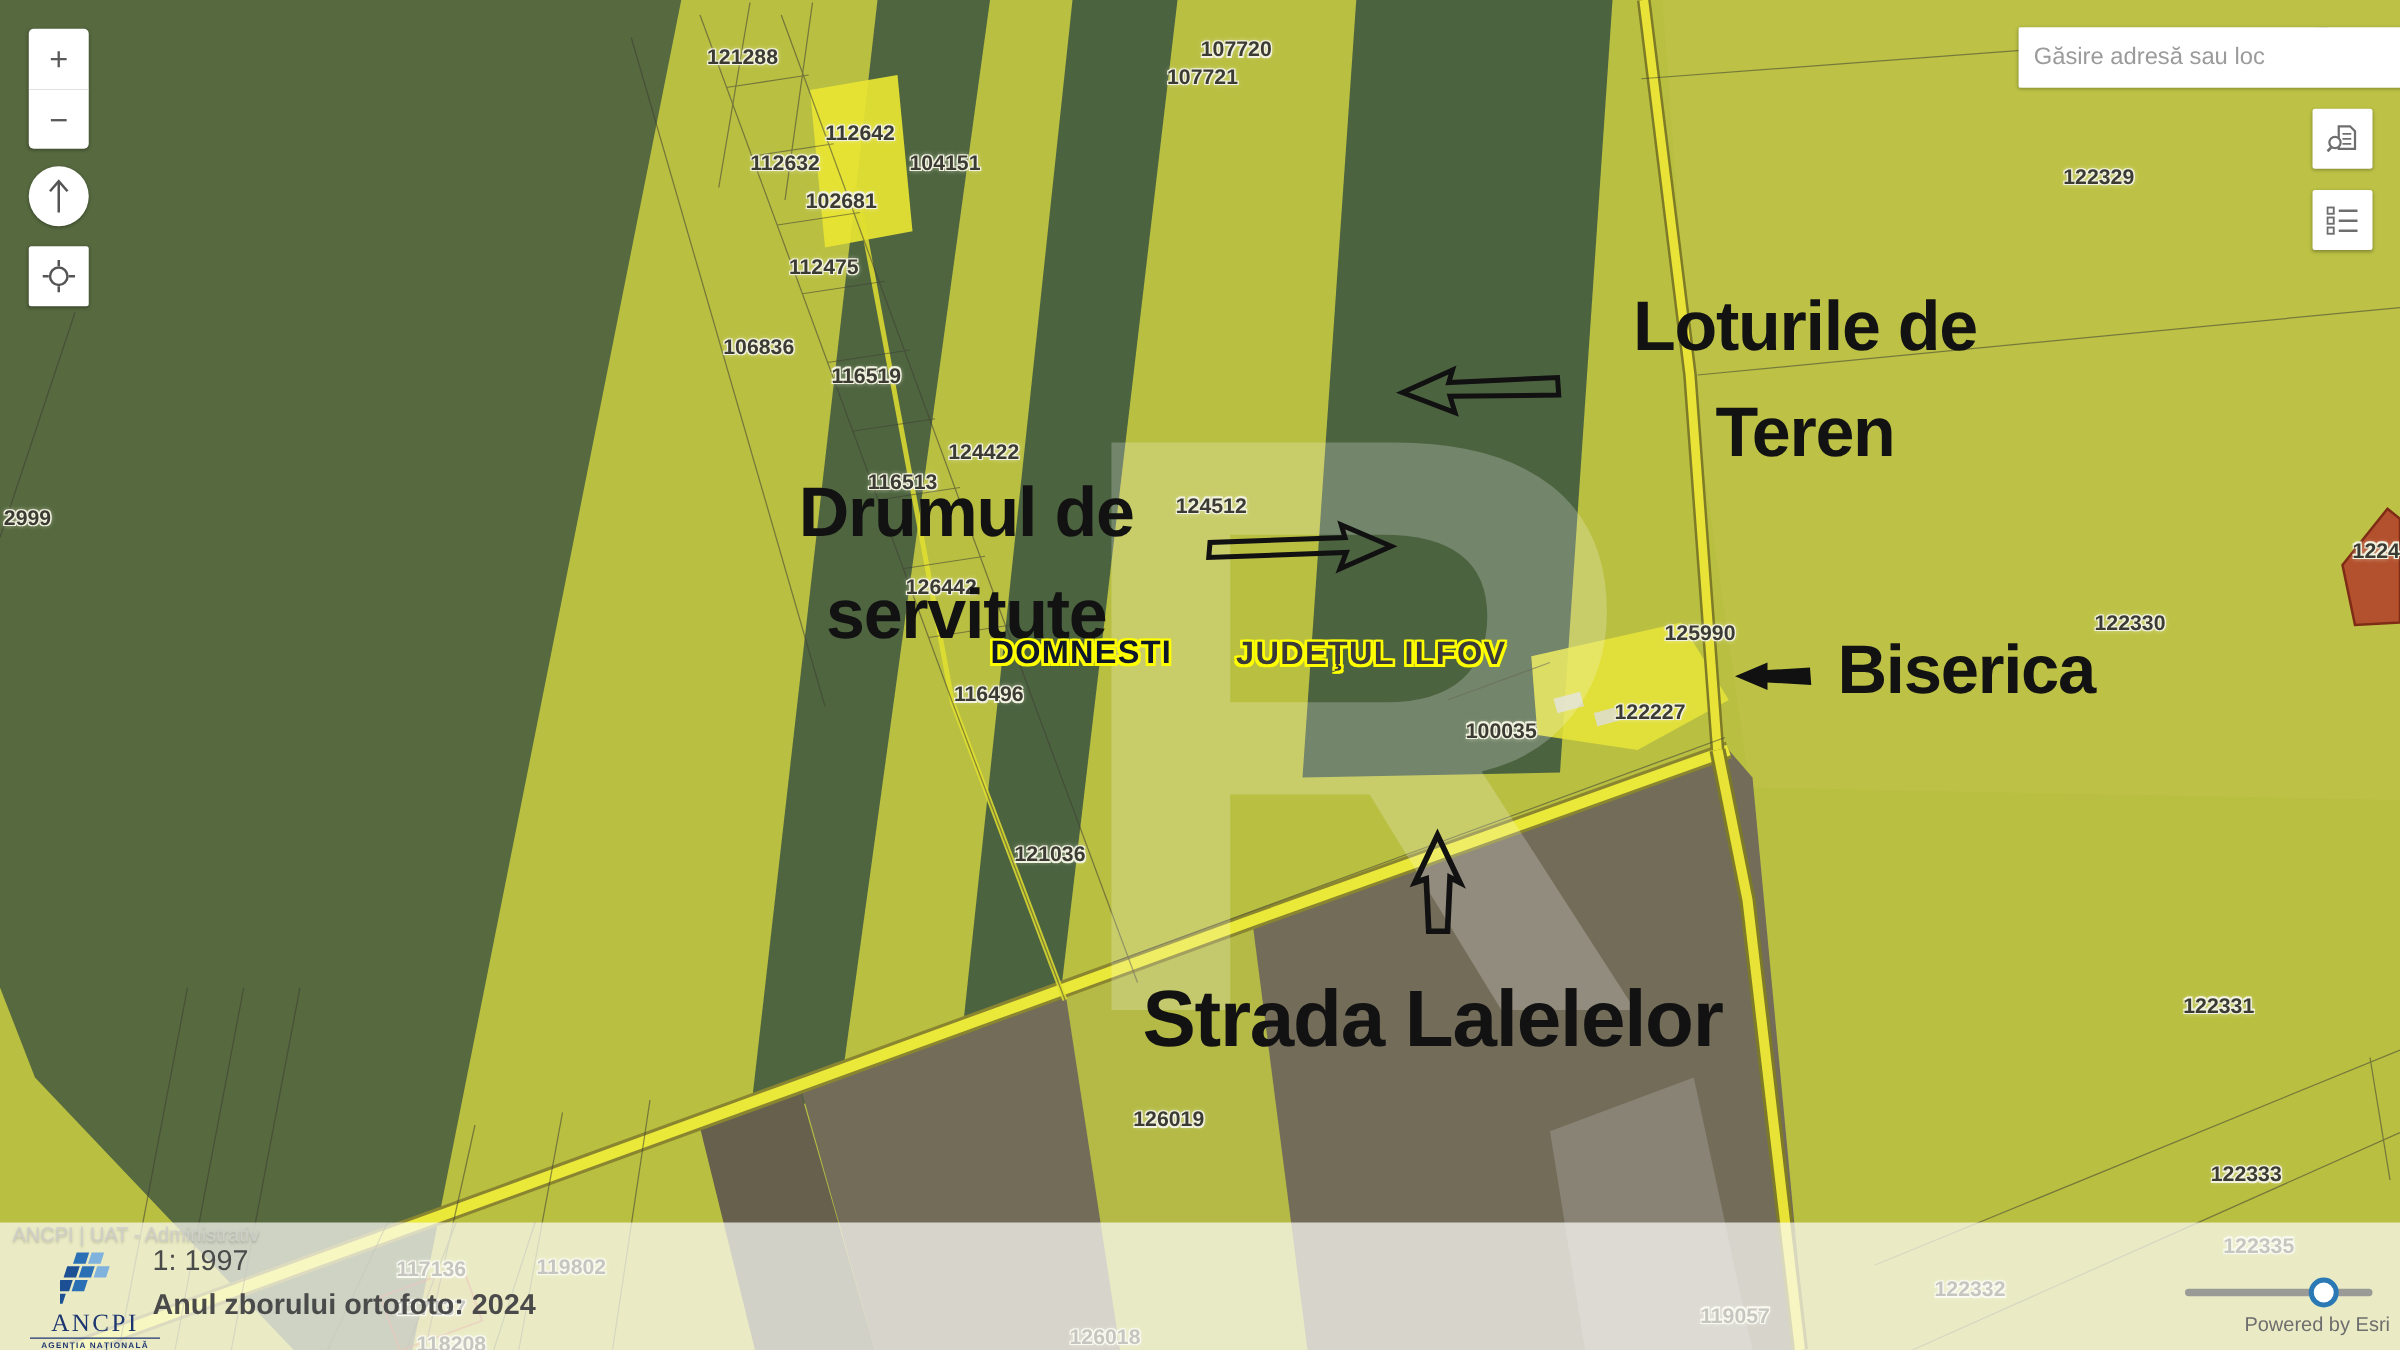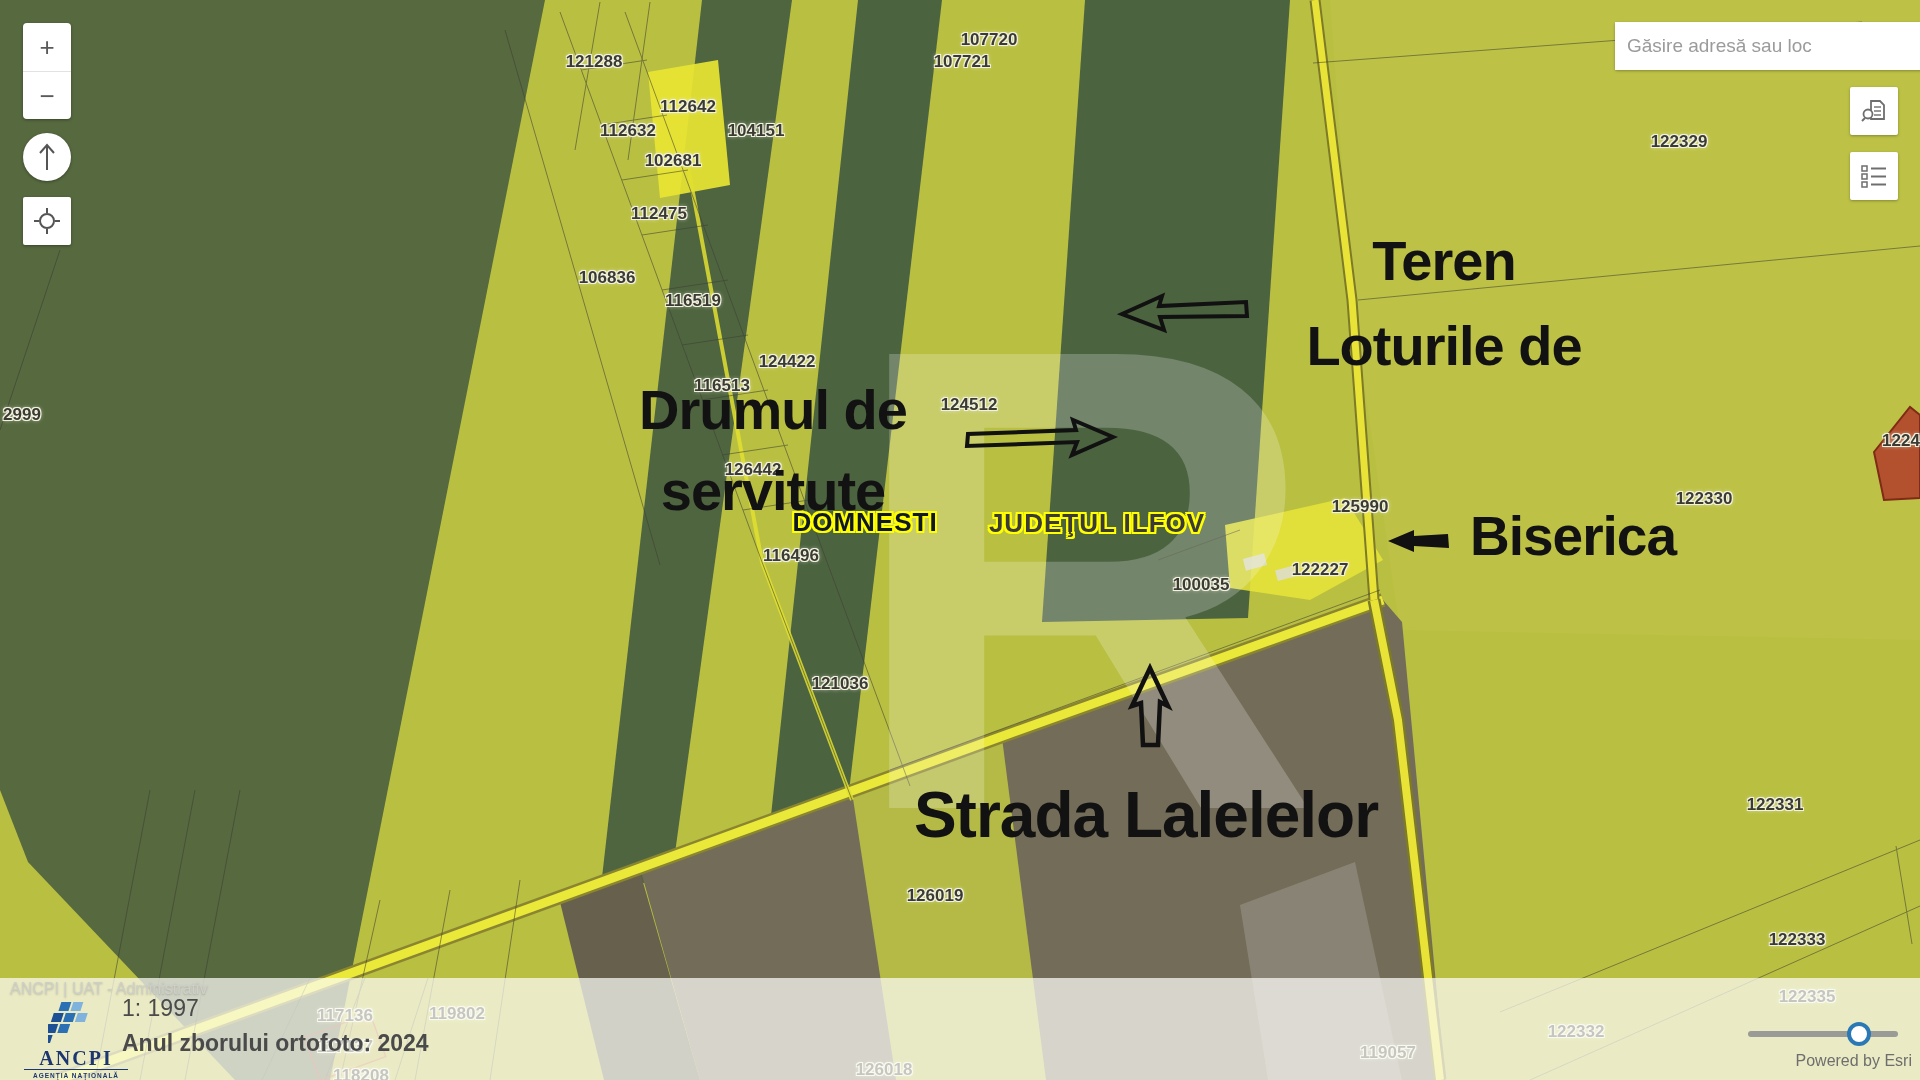--- a/index.html
+++ b/index.html
@@ -17,21 +17,21 @@
   .arrow-svg{position:absolute;z-index:2;pointer-events:none;}
   
   #bottom-overlay{position:absolute;left:0;top:978px;width:1920px;height:102px;background:rgba(252,252,246,0.72);z-index:3;}
   #attrib-sources{position:absolute;left:10px;top:980px;z-index:4;font-size:16px;color:#cfcfc8;
     text-shadow:0 1px 2px rgba(90,90,90,0.35);}
   #info-panel{position:absolute;left:122px;top:995px;z-index:4;color:#4a4a4a;}
   #scale-text{font-size:23px;margin-bottom:8px;}
   #ortho-text{font-size:23px;font-weight:700;}
   
   #ancpi-logo{position:absolute;left:16px;top:1000px;z-index:4;width:120px;text-align:center;}
-  #ancpi-name{font-family:"Liberation Serif",serif;font-weight:700;font-size:20px;color:#1d3570;letter-spacing:2px;line-height:1;}
+  #ancpi-name{font-family:"Liberation Serif",serif;font-weight:400;font-size:20px;color:#1d3570;letter-spacing:2px;line-height:1;}
   .ancpi-sub{font-size:6.5px;font-weight:700;color:#1d3570;letter-spacing:1px;line-height:1.25;}
   
   #opacity-slider{position:absolute;left:1748px;top:1031px;width:150px;height:6px;background:#9a9a96;border-radius:3px;z-index:4;}
   #slider-handle{position:absolute;top:-9px;width:16px;height:16px;background:#fff;border:4px solid #2a79b5;border-radius:50%;}
   #powered-by{position:absolute;right:8px;top:1052px;z-index:4;font-size:16px;color:#6e6e6e;}
   
   .ctl{position:absolute;z-index:5;background:#fff;box-shadow:0 1px 3px rgba(0,0,0,0.35);}
   #zoom-ctl{left:23px;top:23px;width:48px;height:96px;border-radius:4px;}
   .zoom-btn{width:48px;height:48px;display:flex;align-items:center;justify-content:center;font-size:26px;color:#5a5a5a;cursor:pointer;}
   #zoom-in{border-bottom:1px solid #e2e2e2;border-radius:4px 4px 0 0;}
@@ -121,21 +121,21 @@
         <path d="M428,978 L395,1080"></path>
       <path d="M0,430 L60,250"></path>
       <path d="M1158,560 L1240,530"></path>
     </g>
     <rect x="310" y="1024" width="70" height="46" transform="rotate(-20 345 1047)" fill="rgba(192,57,43,0.12)" stroke="#c0392b" stroke-width="1.5" opacity="0.6"></rect>
   </svg>
 
   <div id="watermark">R</div>
 
   <div id="labels-layer">
-      <div class="parcel-label" style="left: 594px; top: 62px;">121288</div>
+      <div class="parcel-label" style="left: 594px; top: 46px;">121288</div>
       <div class="parcel-label" style="left: 989px; top: 40px;">107720</div>
       <div class="parcel-label" style="left: 962px; top: 62px;">107721</div>
       <div class="parcel-label" style="left: 688px; top: 107px;">112642</div>
       <div class="parcel-label" style="left: 628px; top: 131px;">112632</div>
       <div class="parcel-label" style="left: 756px; top: 131px;">104151</div>
       <div class="parcel-label" style="left: 673px; top: 161px;">102681</div>
       <div class="parcel-label" style="left: 659px; top: 214px;">112475</div>
       <div class="parcel-label" style="left: 607px; top: 278px;">106836</div>
       <div class="parcel-label" style="left: 693px; top: 301px;">116519</div>
       <div class="parcel-label" style="left: 787px; top: 362px;">124422</div>
@@ -156,22 +156,22 @@
       <div class="parcel-label" style="left: 1797px; top: 940px;">122333</div>
       <div class="parcel-label" style="left: 1807px; top: 997px;">122335</div>
       <div class="parcel-label" style="left: 1576px; top: 1032px;">122332</div>
       <div class="parcel-label" style="left: 1388px; top: 1053px;">119057</div>
       <div class="parcel-label" style="left: 884px; top: 1070px;">126018</div>
       <div class="parcel-label" style="left: 457px; top: 1014px;">119802</div>
       <div class="parcel-label" style="left: 345px; top: 1016px;">117136</div>
       <div class="parcel-label" style="left: 345px; top: 1047px;">117137</div>
       <div class="parcel-label" style="left: 361px; top: 1076px;">118208</div>
       <div class="map-annotation" style="left: 1444px; top: 303px; font-size: 56px; line-height: 85px;">
+        <div>Loturile de</div>
         <div>Teren</div>
-        <div>Loturile de</div>
       </div>
       <div class="map-annotation" style="left: 773px; top: 450px; font-size: 56px; line-height: 81px;">
         <div>Drumul de</div>
         <div>servitute</div>
       </div>
       <div class="map-annotation" style="left: 1573px; top: 536px; font-size: 55px; line-height: 55px;">
         <div>Biserica</div>
       </div>
       <div class="map-annotation" style="left: 1146px; top: 815px; font-size: 64px; line-height: 56px;">
         <div>Strada Lalelelor</div>

